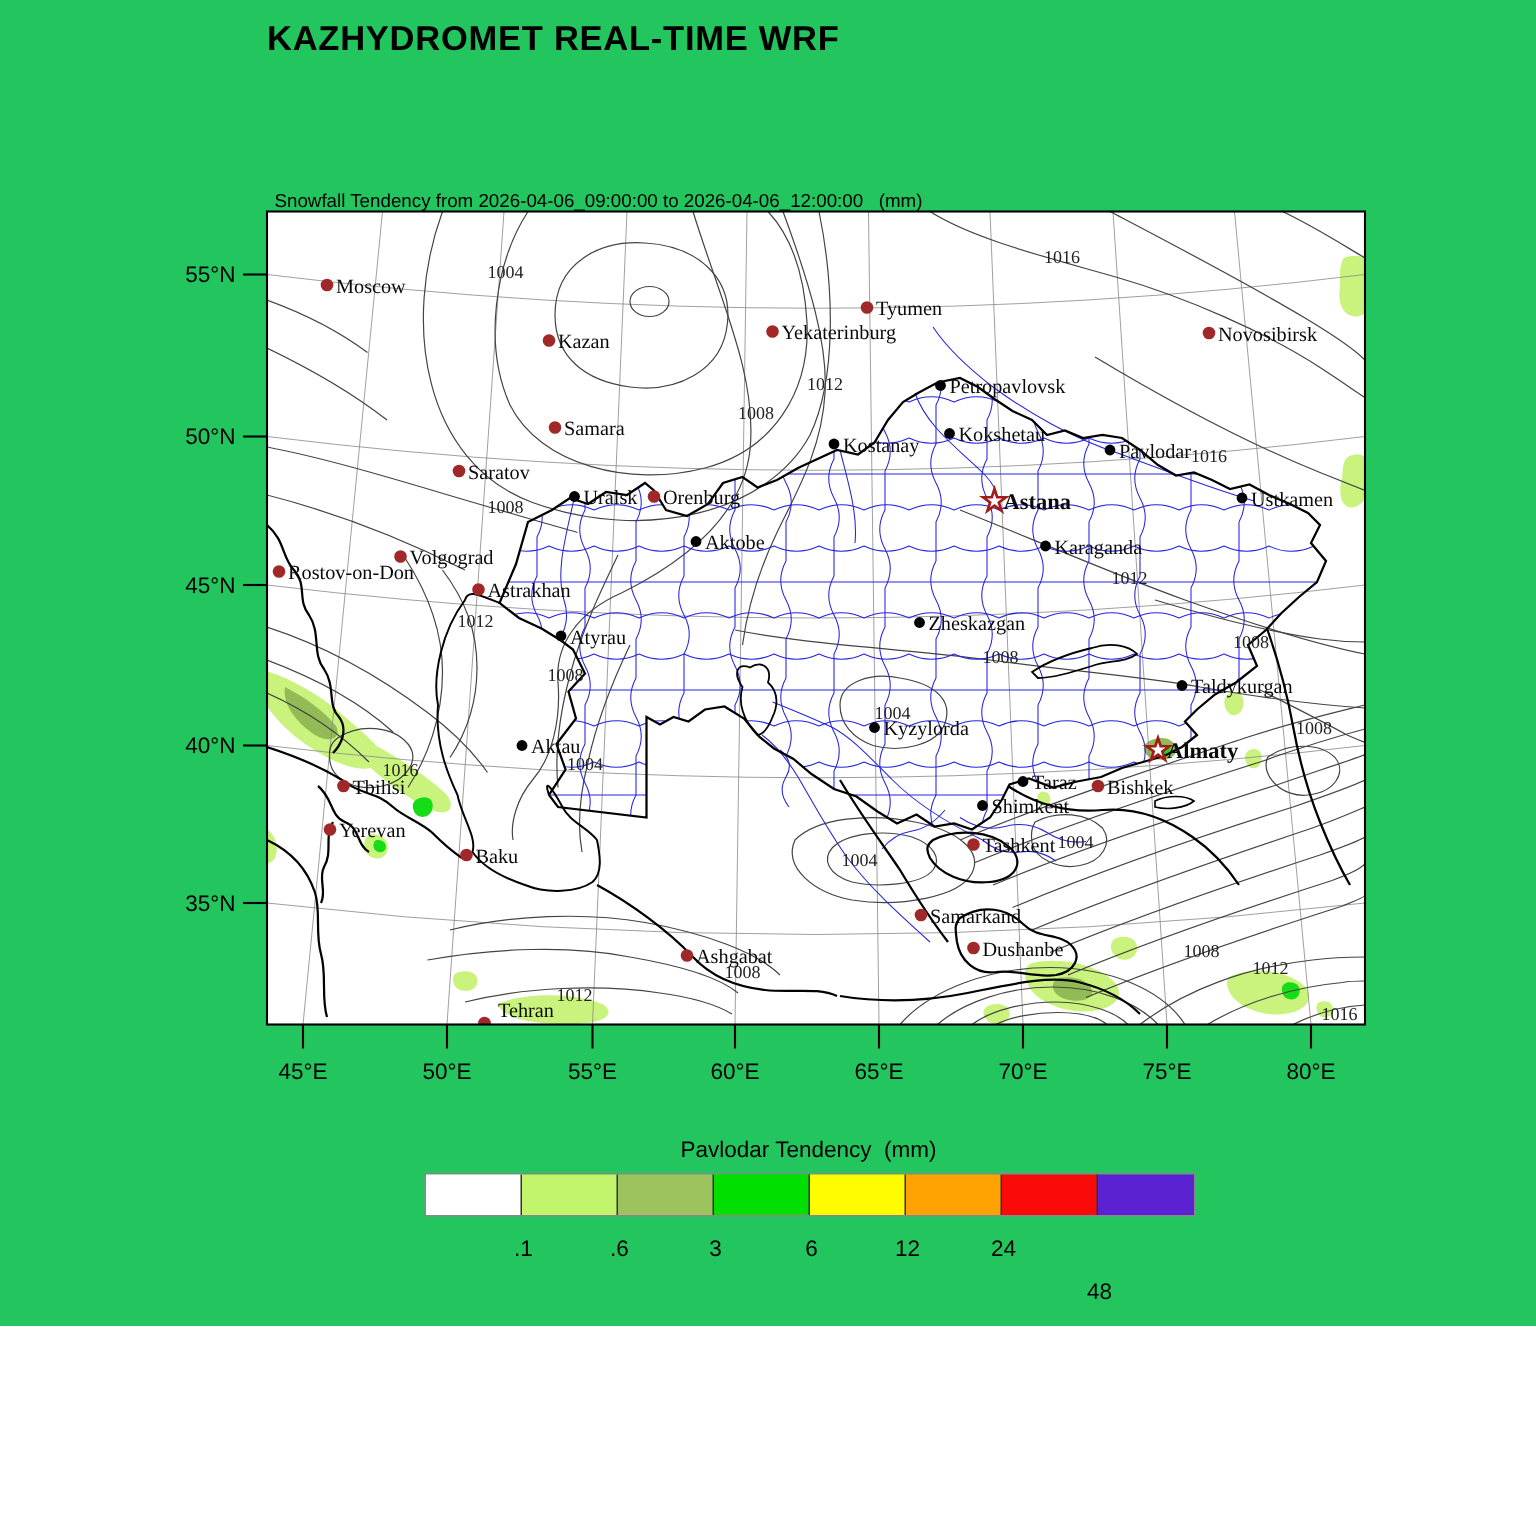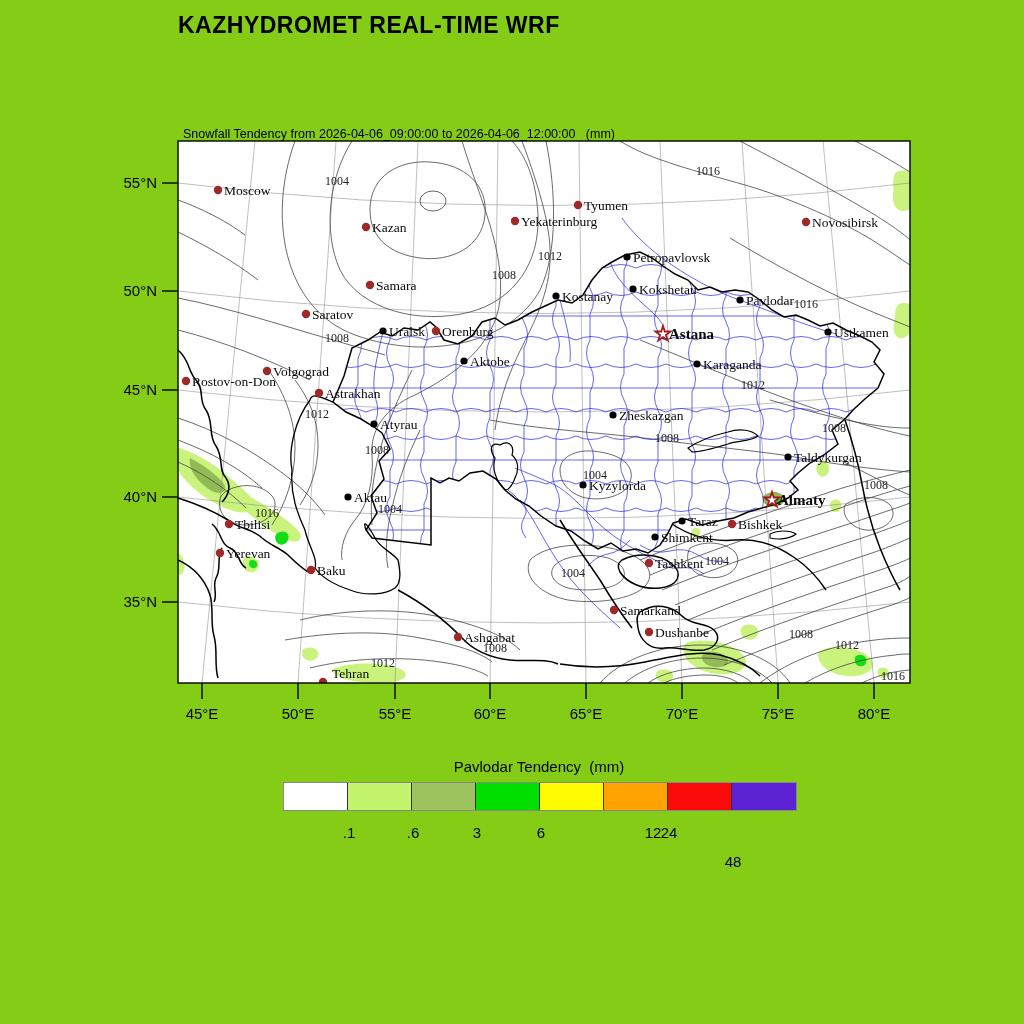--- a/index.html
+++ b/index.html
@@ -1,16 +1,16 @@
 <!DOCTYPE html>
 <html><head>
 <meta charset="utf-8">
 <style>
   html,body{margin:0;padding:0;background:#fff;}
-  .canvas{position:relative;width:1024px;height:1024px;background:#84cc16;overflow:hidden;
+  .canvas{position:relative;width:1024px;height:884px;background:#22c55e;overflow:hidden;
           font-family:"Liberation Sans",sans-serif;color:#000;}
   .title{position:absolute;left:178px;top:12px;font-size:23px;font-weight:bold;letter-spacing:.5px;}
   .run-info{position:absolute;right:117px;top:13px;text-align:right;font-size:12.5px;line-height:16px;}
   .subtitle{position:absolute;left:183px;top:94px;font-size:12.5px;line-height:16px;white-space:pre;}
   svg#map{position:absolute;left:0;top:0;}
   .legend{position:absolute;left:283px;top:758px;width:512px;}
   .legend-title{position:absolute;left:0;top:0;width:512px;text-align:center;font-size:15px;white-space:pre;}
   .legend-bar{position:absolute;left:0;top:24px;width:512px;height:27px;display:flex;border:1px solid #888;box-sizing:content-box;}
   .legend-cell{width:64px;height:27px;box-sizing:border-box;border-right:1px solid #333;}
   .legend-cell:last-child{border-right:none;}
@@ -429,20 +429,20 @@
         <div class="legend-cell" style="background: rgb(255, 251, 0);"></div>
         <div class="legend-cell" style="background: rgb(255, 163, 2);"></div>
         <div class="legend-cell" style="background: rgb(251, 10, 10);"></div>
         <div class="legend-cell" style="background: rgb(90, 34, 211);"></div>
       </div>
     <div class="legend-labels" id="legend-labels">
         <span class="legend-tick" style="left: 66px;">.1</span>
         <span class="legend-tick" style="left: 130px;">.6</span>
         <span class="legend-tick" style="left: 194px;">3</span>
         <span class="legend-tick" style="left: 258px;">6</span>
-        <span class="legend-tick" style="left: 322px; margin-left: 48px;">12</span>
+        <span class="legend-tick" style="left: 322px;">12</span>
         <span class="legend-tick" style="left: 386px;">24</span>
         <span class="legend-tick" style="left: 450px; margin-top: 29px;">48</span>
       </div>
   </div>
 
 
 </div>
 
 </body></html>

